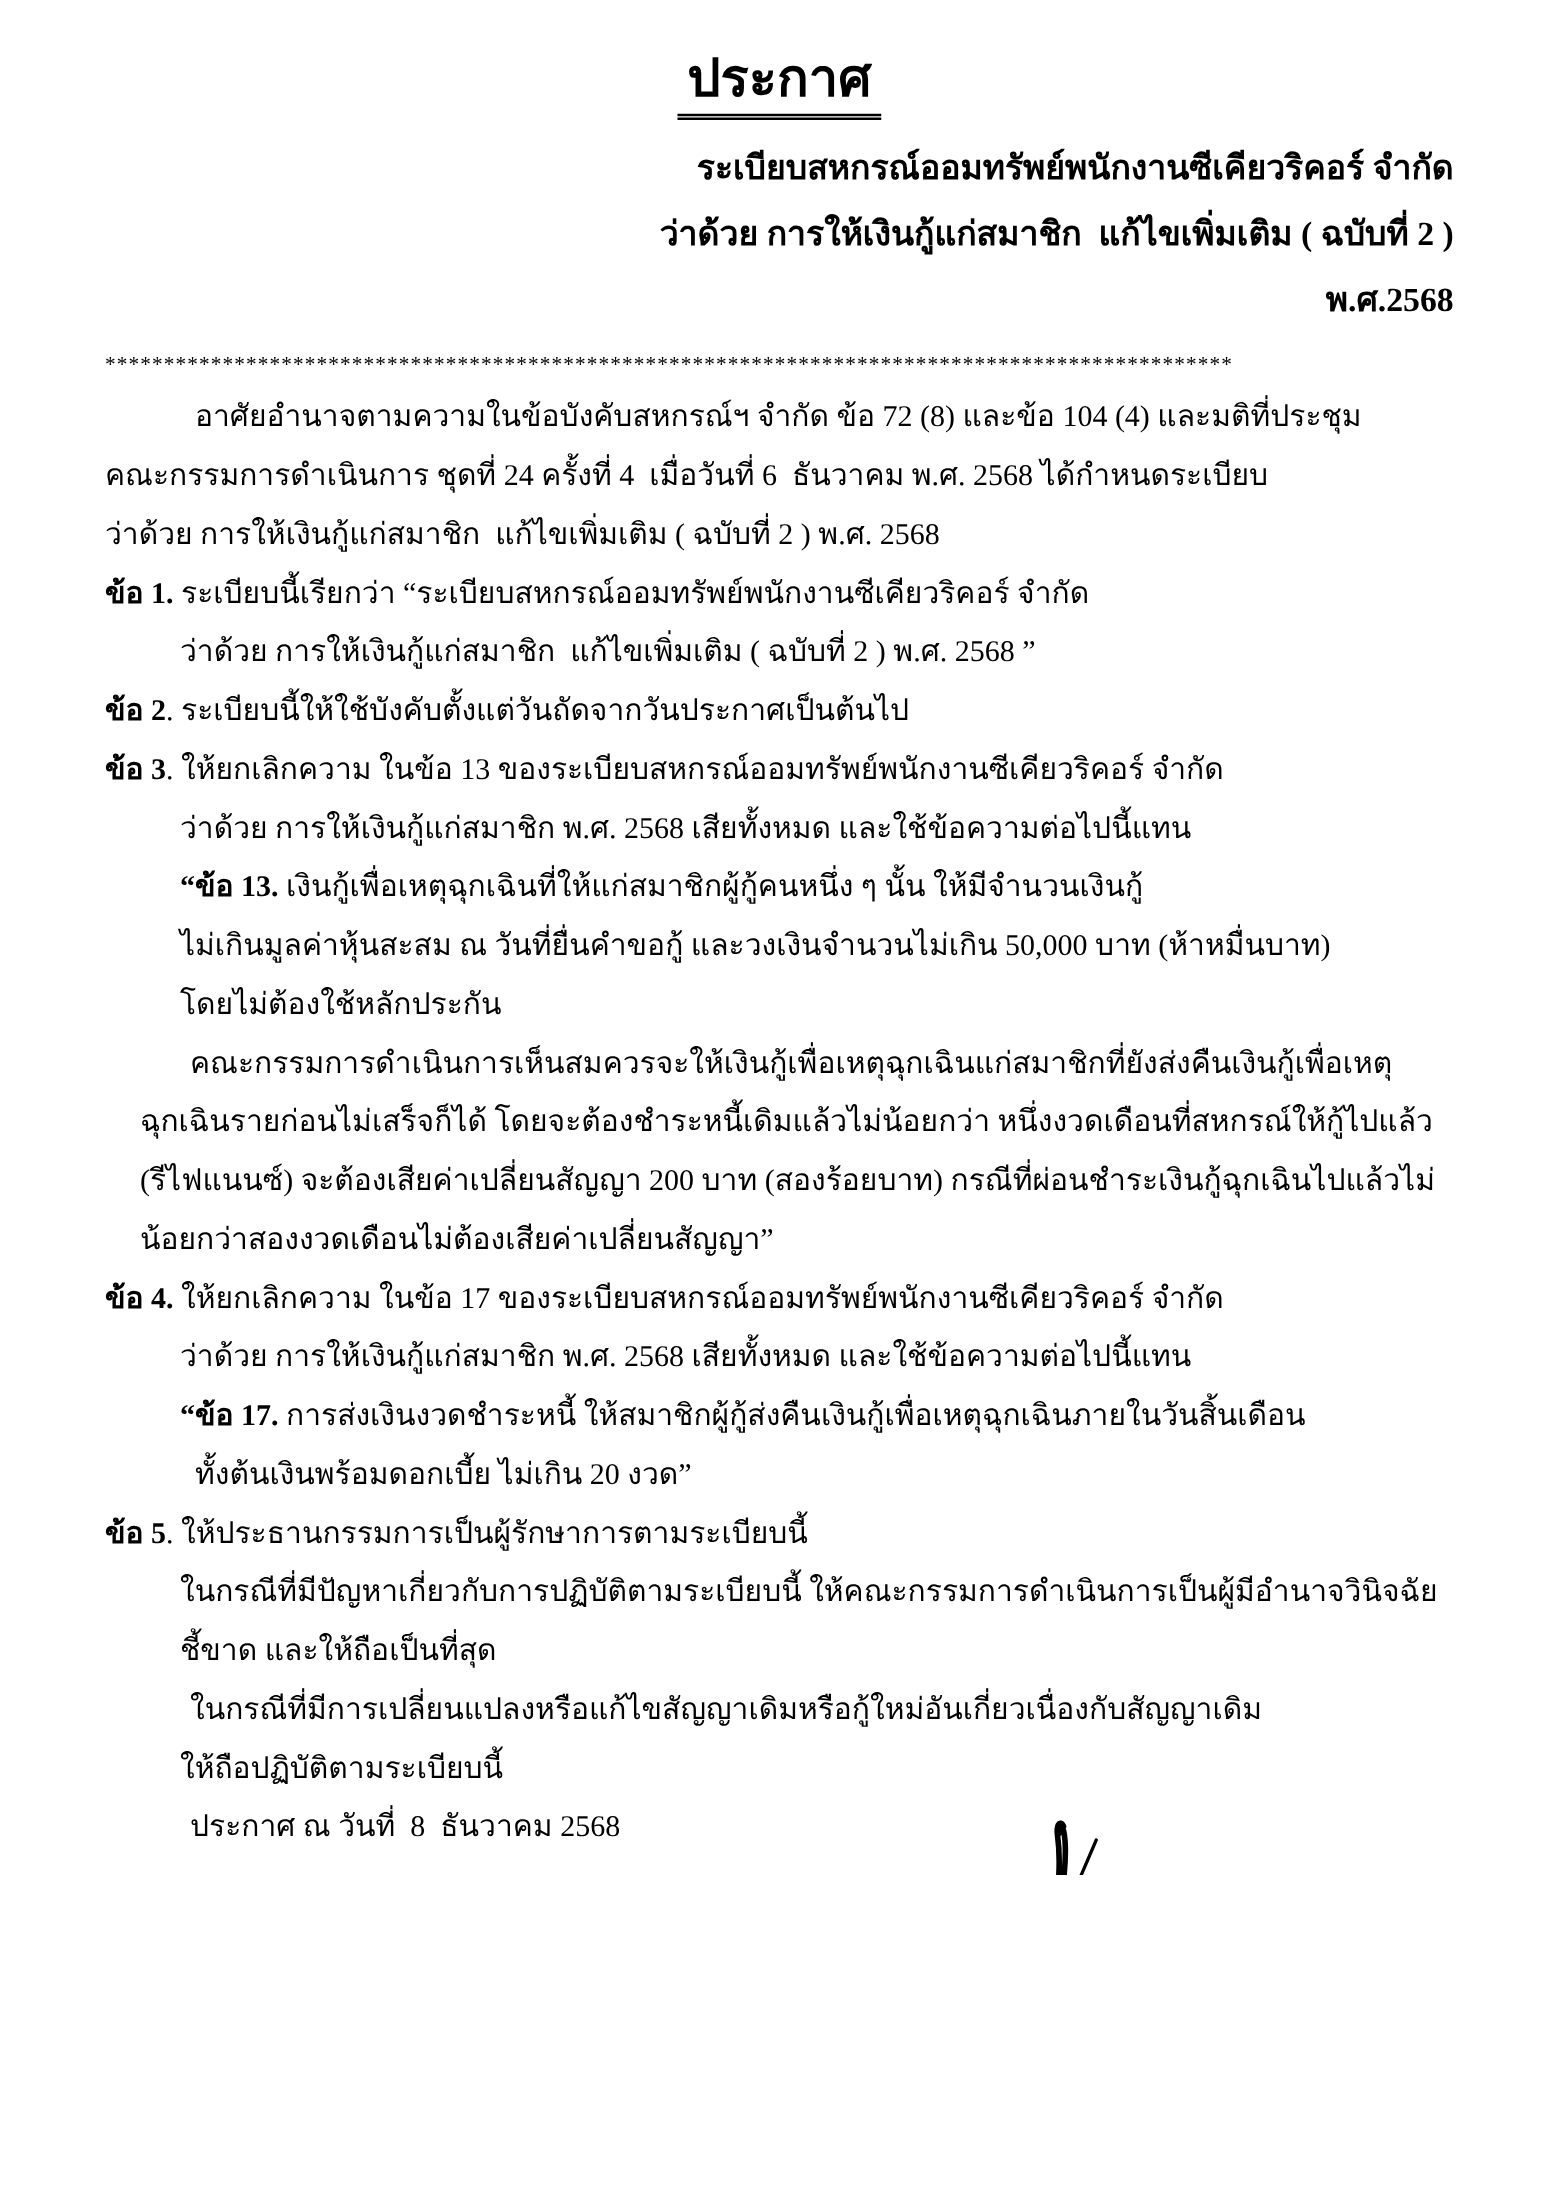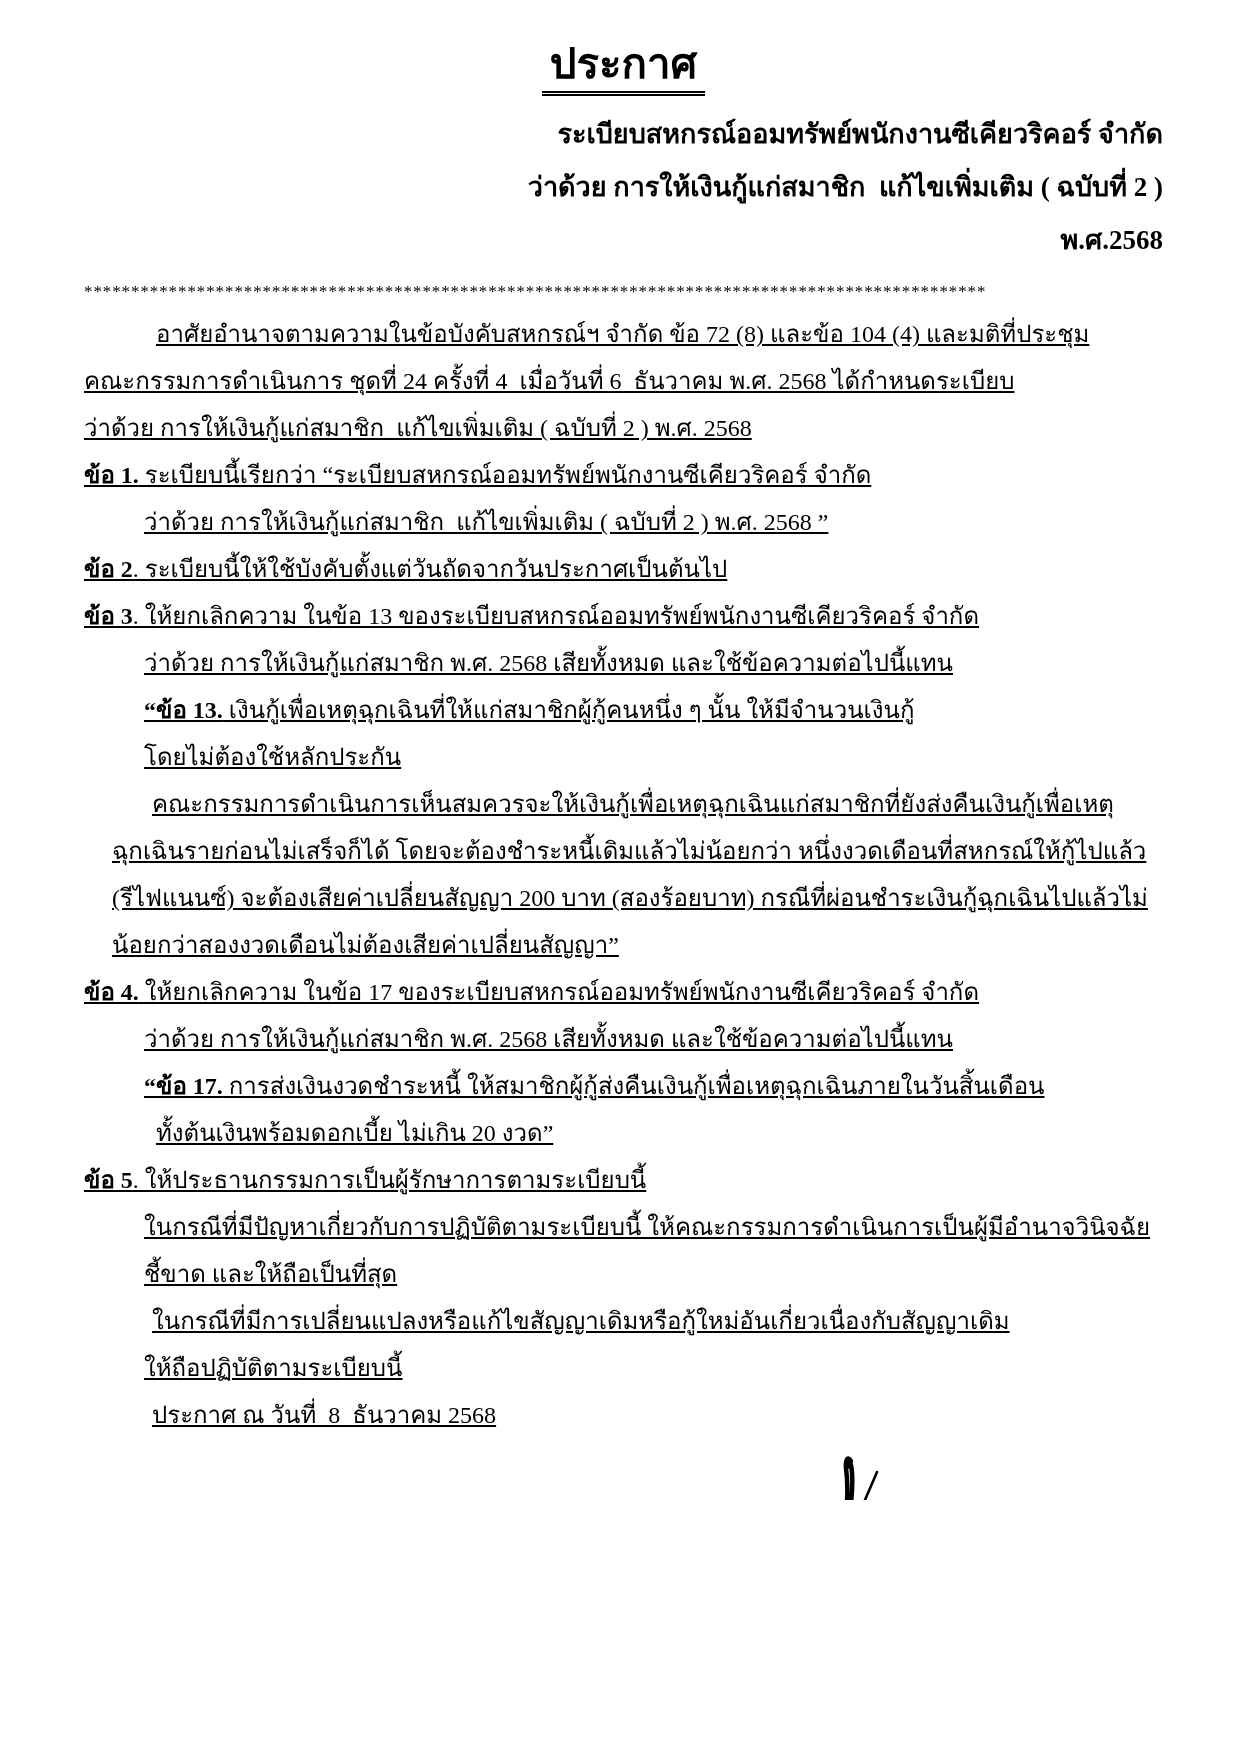--- a/index.html
+++ b/index.html
@@ -35,21 +35,21 @@
   .divider {
     font-size: 17px;
     letter-spacing: 0.9px;
     line-height: 26px;
     margin-top: 12px;
     white-space: nowrap;
     overflow: hidden;
     text-align: left;
   }
   .body-lines { margin-top: 6px; font-size: 24px; }
-  .line { line-height: 47px; white-space: pre-wrap; text-decoration: underline; }
+  .line { line-height: 47px; white-space: pre-wrap; }
   .line .b { font-weight: bold; }
   .ind0 { margin-left: 0; }
   .ind1 { margin-left: 60px; }
   .ind2 { margin-left: 72px; }
   .ind3 { margin-left: 68px; }
   .ind4 { margin-left: 28px; }
   .sig-area {
     position: absolute;
     left: 565px;
     top: 1452px;
@@ -82,20 +82,21 @@
   <div class="body-lines" id="body-lines">
       <div class="line ind2"><span>อาศัยอำนาจตามความในข้อบังคับสหกรณ์ฯ จำกัด ข้อ 72 (8) และข้อ 104 (4) และมติที่ประชุม</span></div>
       <div class="line ind0"><span>คณะกรรมการดำเนินการ ชุดที่ 24 ครั้งที่ 4  เมื่อวันที่ 6  ธันวาคม พ.ศ. 2568 ได้กำหนดระเบียบ</span></div>
       <div class="line ind0"><span>ว่าด้วย การให้เงินกู้แก่สมาชิก  แก้ไขเพิ่มเติม ( ฉบับที่ 2 ) พ.ศ. 2568</span></div>
       <div class="line ind0"><span class="b">ข้อ 1.</span><span> ระเบียบนี้เรียกว่า “ระเบียบสหกรณ์ออมทรัพย์พนักงานซีเคียวริคอร์ จำกัด</span></div>
       <div class="line ind1"><span>ว่าด้วย การให้เงินกู้แก่สมาชิก  แก้ไขเพิ่มเติม ( ฉบับที่ 2 ) พ.ศ. 2568 ”</span></div>
       <div class="line ind0"><span class="b">ข้อ 2</span><span>. ระเบียบนี้ให้ใช้บังคับตั้งแต่วันถัดจากวันประกาศเป็นต้นไป</span></div>
       <div class="line ind0"><span class="b">ข้อ 3</span><span>. ให้ยกเลิกความ ในข้อ 13 ของระเบียบสหกรณ์ออมทรัพย์พนักงานซีเคียวริคอร์ จำกัด</span></div>
       <div class="line ind1"><span>ว่าด้วย การให้เงินกู้แก่สมาชิก พ.ศ. 2568 เสียทั้งหมด และใช้ข้อความต่อไปนี้แทน</span></div>
       <div class="line ind1"><span class="b">“ข้อ 13.</span><span> เงินกู้เพื่อเหตุฉุกเฉินที่ให้แก่สมาชิกผู้กู้คนหนึ่ง ๆ นั้น ให้มีจำนวนเงินกู้</span></div>
+      <div class="line ind1"><span>ไม่เกินมูลค่าหุ้นสะสม ณ วันที่ยื่นคำขอกู้ และวงเงินจำนวนไม่เกิน 50,000 บาท (ห้าหมื่นบาท)</span></div>
       <div class="line ind1"><span>โดยไม่ต้องใช้หลักประกัน</span></div>
       <div class="line ind3"><span>คณะกรรมการดำเนินการเห็นสมควรจะให้เงินกู้เพื่อเหตุฉุกเฉินแก่สมาชิกที่ยังส่งคืนเงินกู้เพื่อเหตุ</span></div>
       <div class="line ind4"><span>ฉุกเฉินรายก่อนไม่เสร็จก็ได้ โดยจะต้องชำระหนี้เดิมแล้วไม่น้อยกว่า หนึ่งงวดเดือนที่สหกรณ์ให้กู้ไปแล้ว</span></div>
       <div class="line ind4"><span>(รีไฟแนนซ์) จะต้องเสียค่าเปลี่ยนสัญญา 200 บาท (สองร้อยบาท) กรณีที่ผ่อนชำระเงินกู้ฉุกเฉินไปแล้วไม่</span></div>
       <div class="line ind4"><span>น้อยกว่าสองงวดเดือนไม่ต้องเสียค่าเปลี่ยนสัญญา”</span></div>
       <div class="line ind0"><span class="b">ข้อ 4.</span><span> ให้ยกเลิกความ ในข้อ 17 ของระเบียบสหกรณ์ออมทรัพย์พนักงานซีเคียวริคอร์ จำกัด</span></div>
       <div class="line ind1"><span>ว่าด้วย การให้เงินกู้แก่สมาชิก พ.ศ. 2568 เสียทั้งหมด และใช้ข้อความต่อไปนี้แทน</span></div>
       <div class="line ind1"><span class="b">“ข้อ 17.</span><span> การส่งเงินงวดชำระหนี้ ให้สมาชิกผู้กู้ส่งคืนเงินกู้เพื่อเหตุฉุกเฉินภายในวันสิ้นเดือน</span></div>
       <div class="line ind2"><span>ทั้งต้นเงินพร้อมดอกเบี้ย ไม่เกิน 20 งวด”</span></div>
       <div class="line ind0"><span class="b">ข้อ 5</span><span>. ให้ประธานกรรมการเป็นผู้รักษาการตามระเบียบนี้</span></div>

